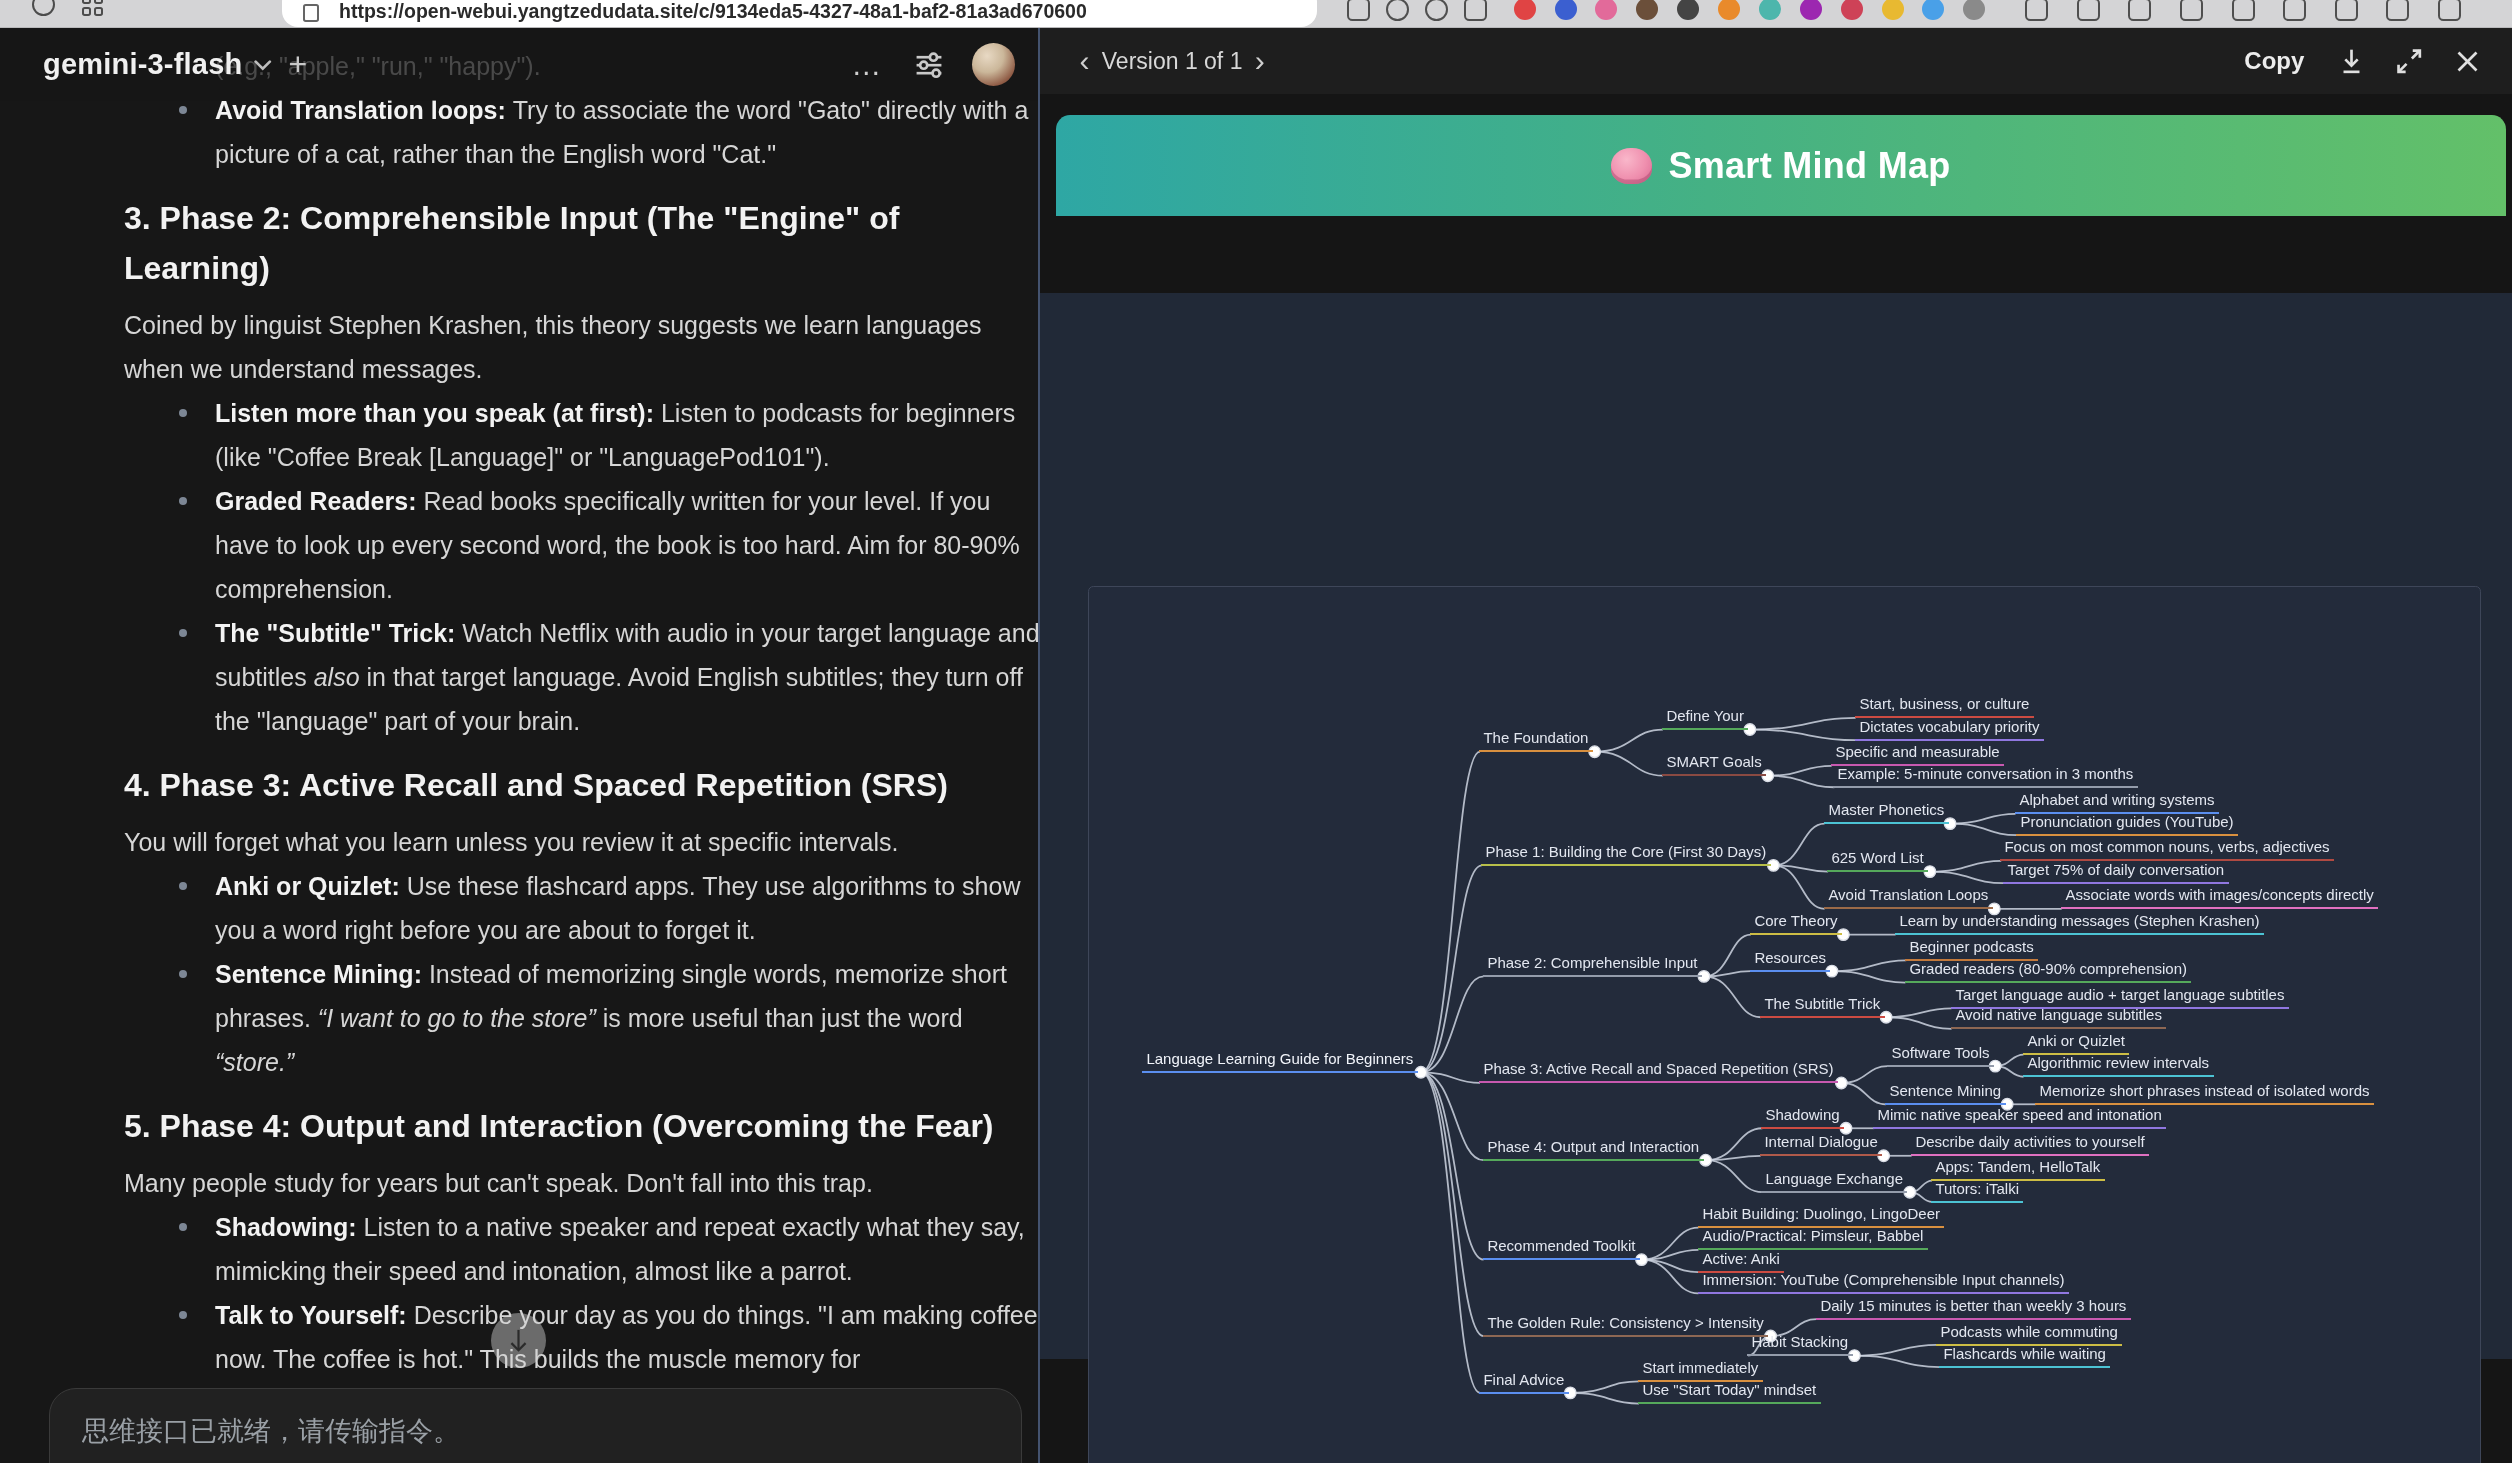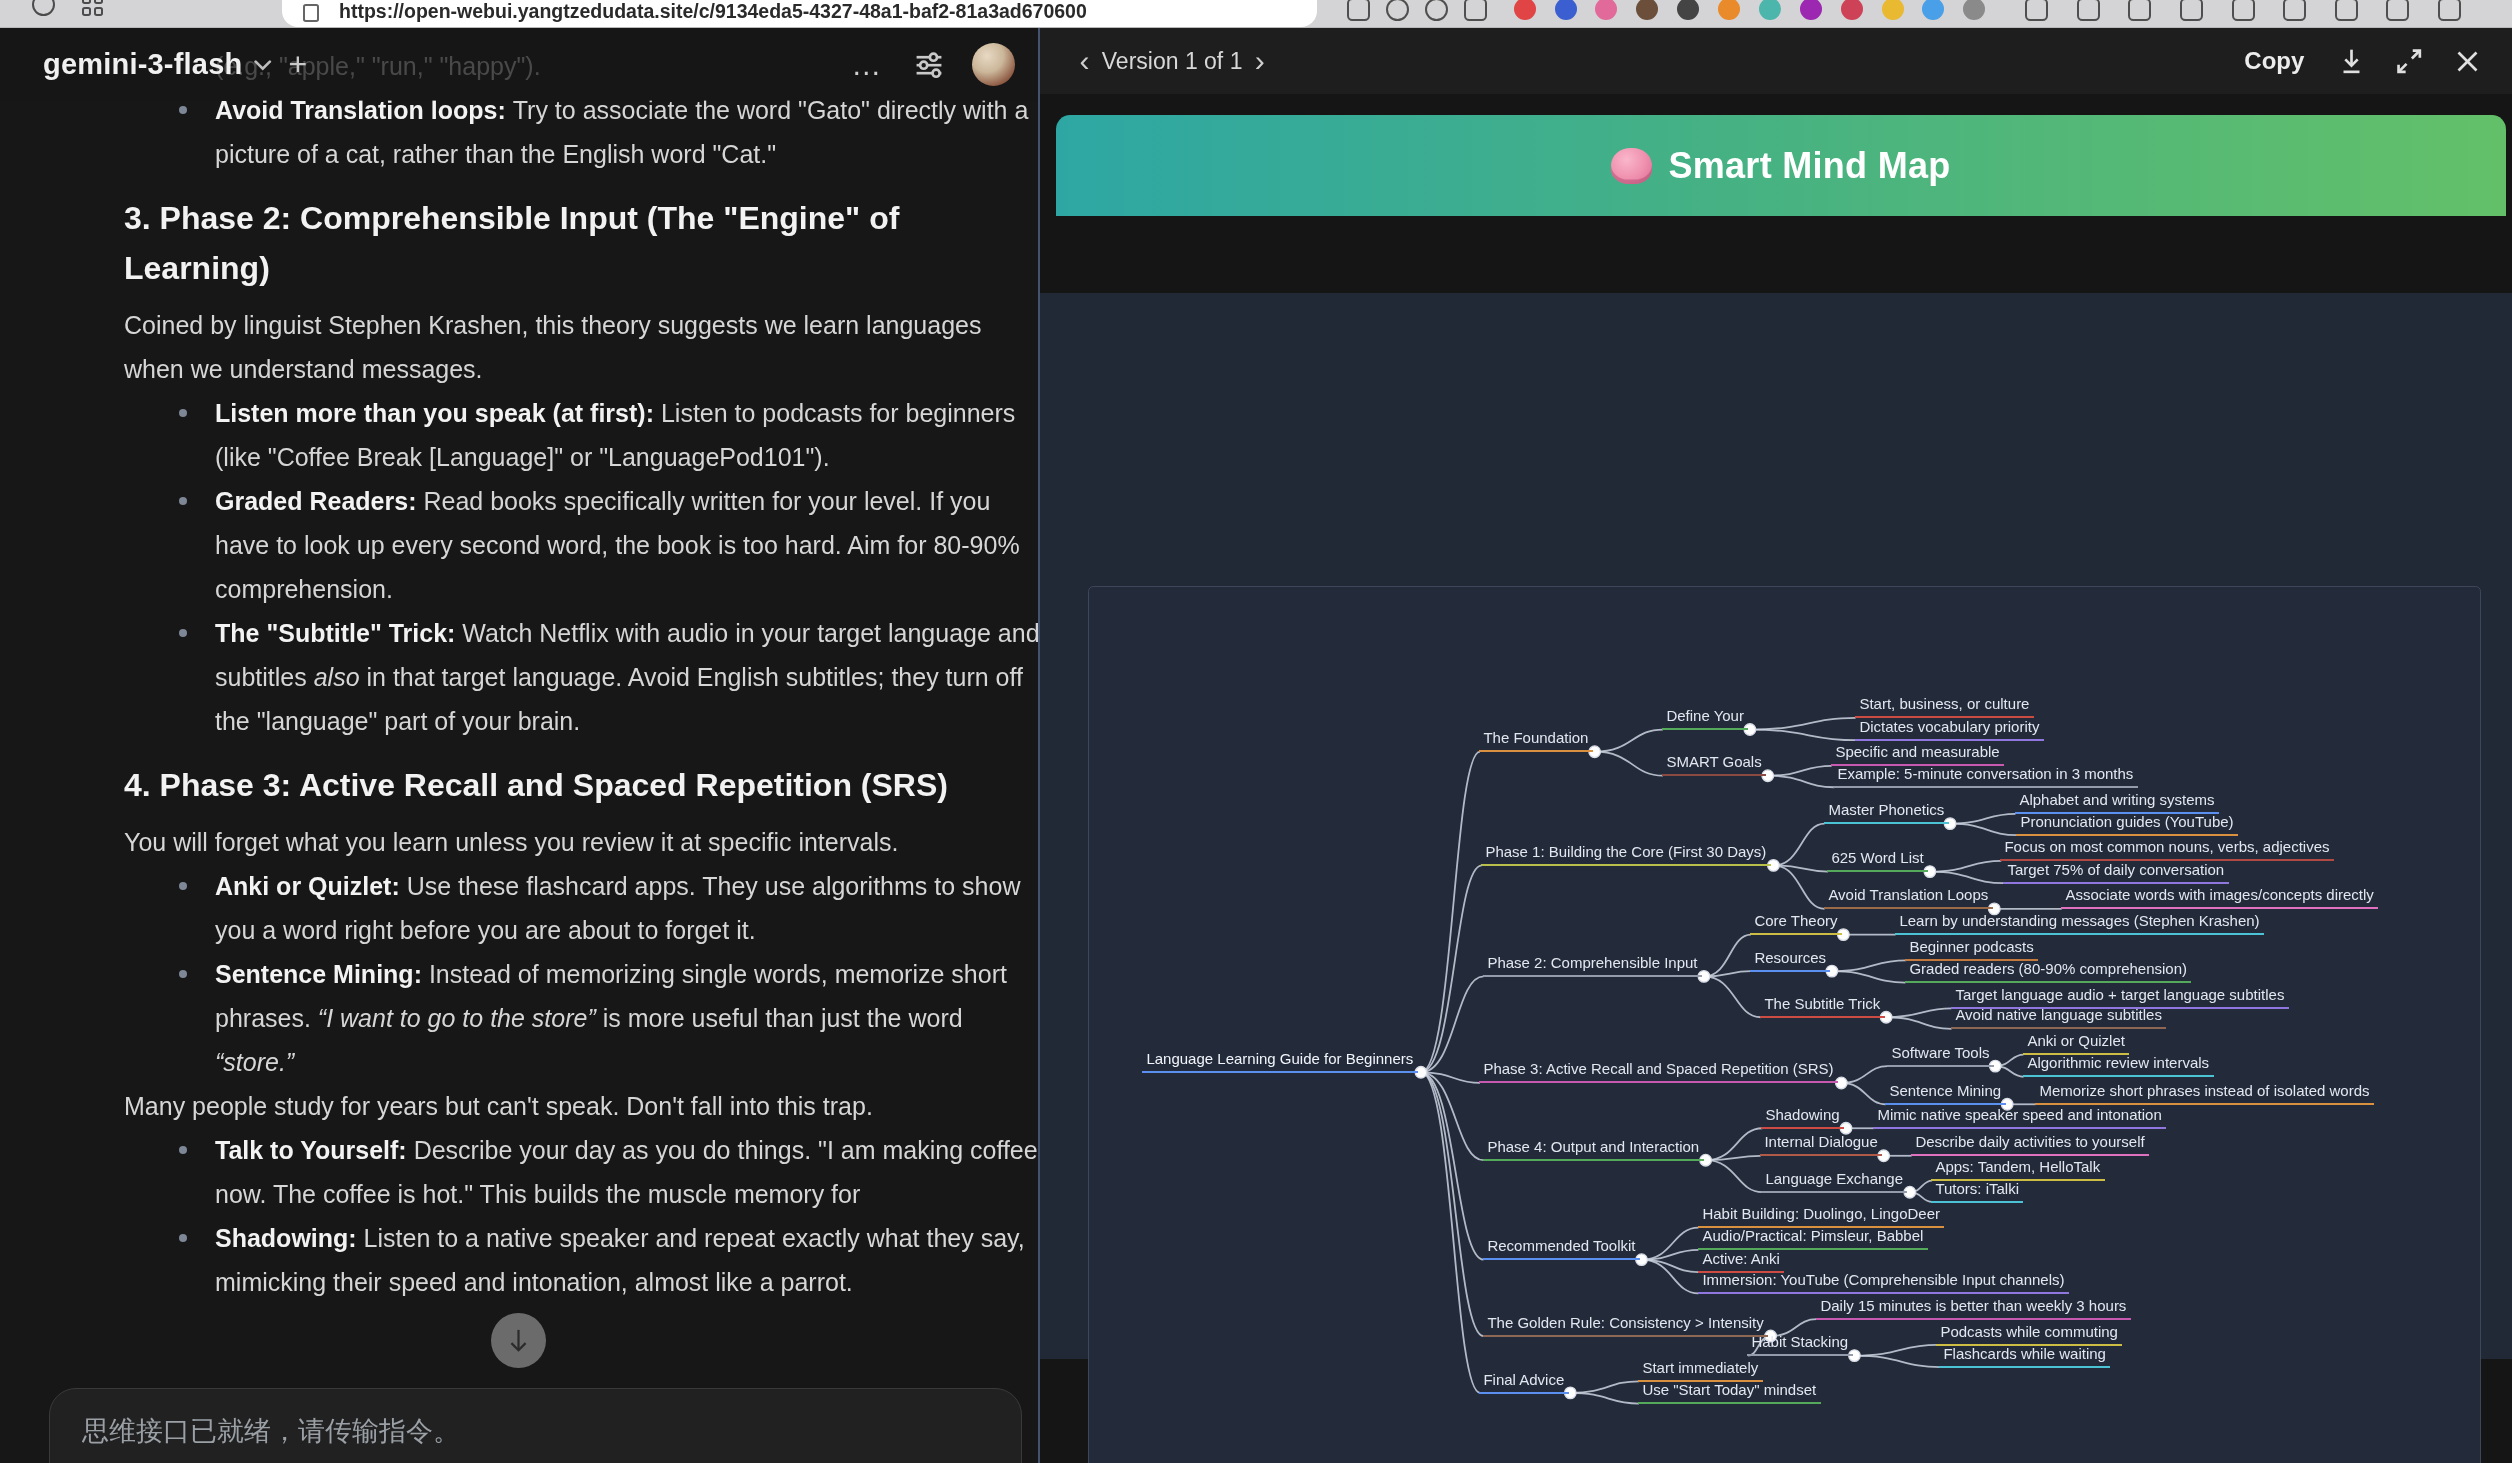--- a/index.html
+++ b/index.html
@@ -125,23 +125,24 @@
       <div class="li"><span class="dot"></span><span class="b">Avoid Translation loops: </span><span>Try to associate the word "Gato" directly with a picture of a cat, rather than the English word "Cat."</span></div>
       <div class="h"><span>3. Phase 2: Comprehensible Input (The "Engine" of Learning)</span></div>
       <div class="p"><span>Coined by linguist Stephen Krashen, this theory suggests we learn languages when we understand messages.</span></div>
       <div class="li"><span class="dot"></span><span class="b">Listen more than you speak (at first): </span><span>Listen to podcasts for beginners (like "Coffee Break [Language]" or "LanguagePod101").</span></div>
       <div class="li"><span class="dot"></span><span class="b">Graded Readers: </span><span>Read books specifically written for your level. If you have to look up every second word, the book is too hard. Aim for 80-90% comprehension.</span></div>
       <div class="li"><span class="dot"></span><span class="b">The "Subtitle" Trick: </span><span>Watch Netflix with audio in your target language and subtitles </span><span class="i">also</span><span> in that target language. Avoid English subtitles; they turn off the "language" part of your brain.</span></div>
       <div class="h"><span>4. Phase 3: Active Recall and Spaced Repetition (SRS)</span></div>
       <div class="p"><span>You will forget what you learn unless you review it at specific intervals.</span></div>
       <div class="li"><span class="dot"></span><span class="b">Anki or Quizlet: </span><span>Use these flashcard apps. They use algorithms to show you a word right before you are about to forget it.</span></div>
       <div class="li"><span class="dot"></span><span class="b">Sentence Mining: </span><span>Instead of memorizing single words, memorize short phrases. </span><span class="i">“I want to go to the store”</span><span> is more useful than just the word </span><span class="i">“store.”</span></div>
+      <div class="h"><span>5. Phase 4: Output and Interaction (Overcoming the Fear)</span></div>
       <div class="p"><span>Many people study for years but can't speak. Don't fall into this trap.</span></div>
+      <div class="li"><span class="dot"></span><span class="b">Shadowing: </span><span>Listen to a native speaker and repeat exactly what they say, mimicking their speed and intonation, almost like a parrot.</span></div>
       <div class="li"><span class="dot"></span><span class="b">Talk to Yourself: </span><span>Describe your day as you do things. "I am making coffee now. The coffee is hot." This builds the muscle memory for</span></div>
-      <div class="li"><span class="dot"></span><span class="b">Shadowing: </span><span>Listen to a native speaker and repeat exactly what they say, mimicking their speed and intonation, almost like a parrot.</span></div>
     </div>
 
   <div id="chat-header">
     <span id="chat-title">gemini-3-flash</span>
     <svg class="chev" width="19.5" height="12.4" viewBox="0 0 22 14">
       <polyline points="3,3 11,11 19,3" fill="none" stroke="#bdbdbd" stroke-width="3" stroke-linecap="round"></polyline>
     </svg>
     <span id="new-chat-plus">+</span>
     <span class="spacer"></span>
     <span id="more-dots">…</span>

